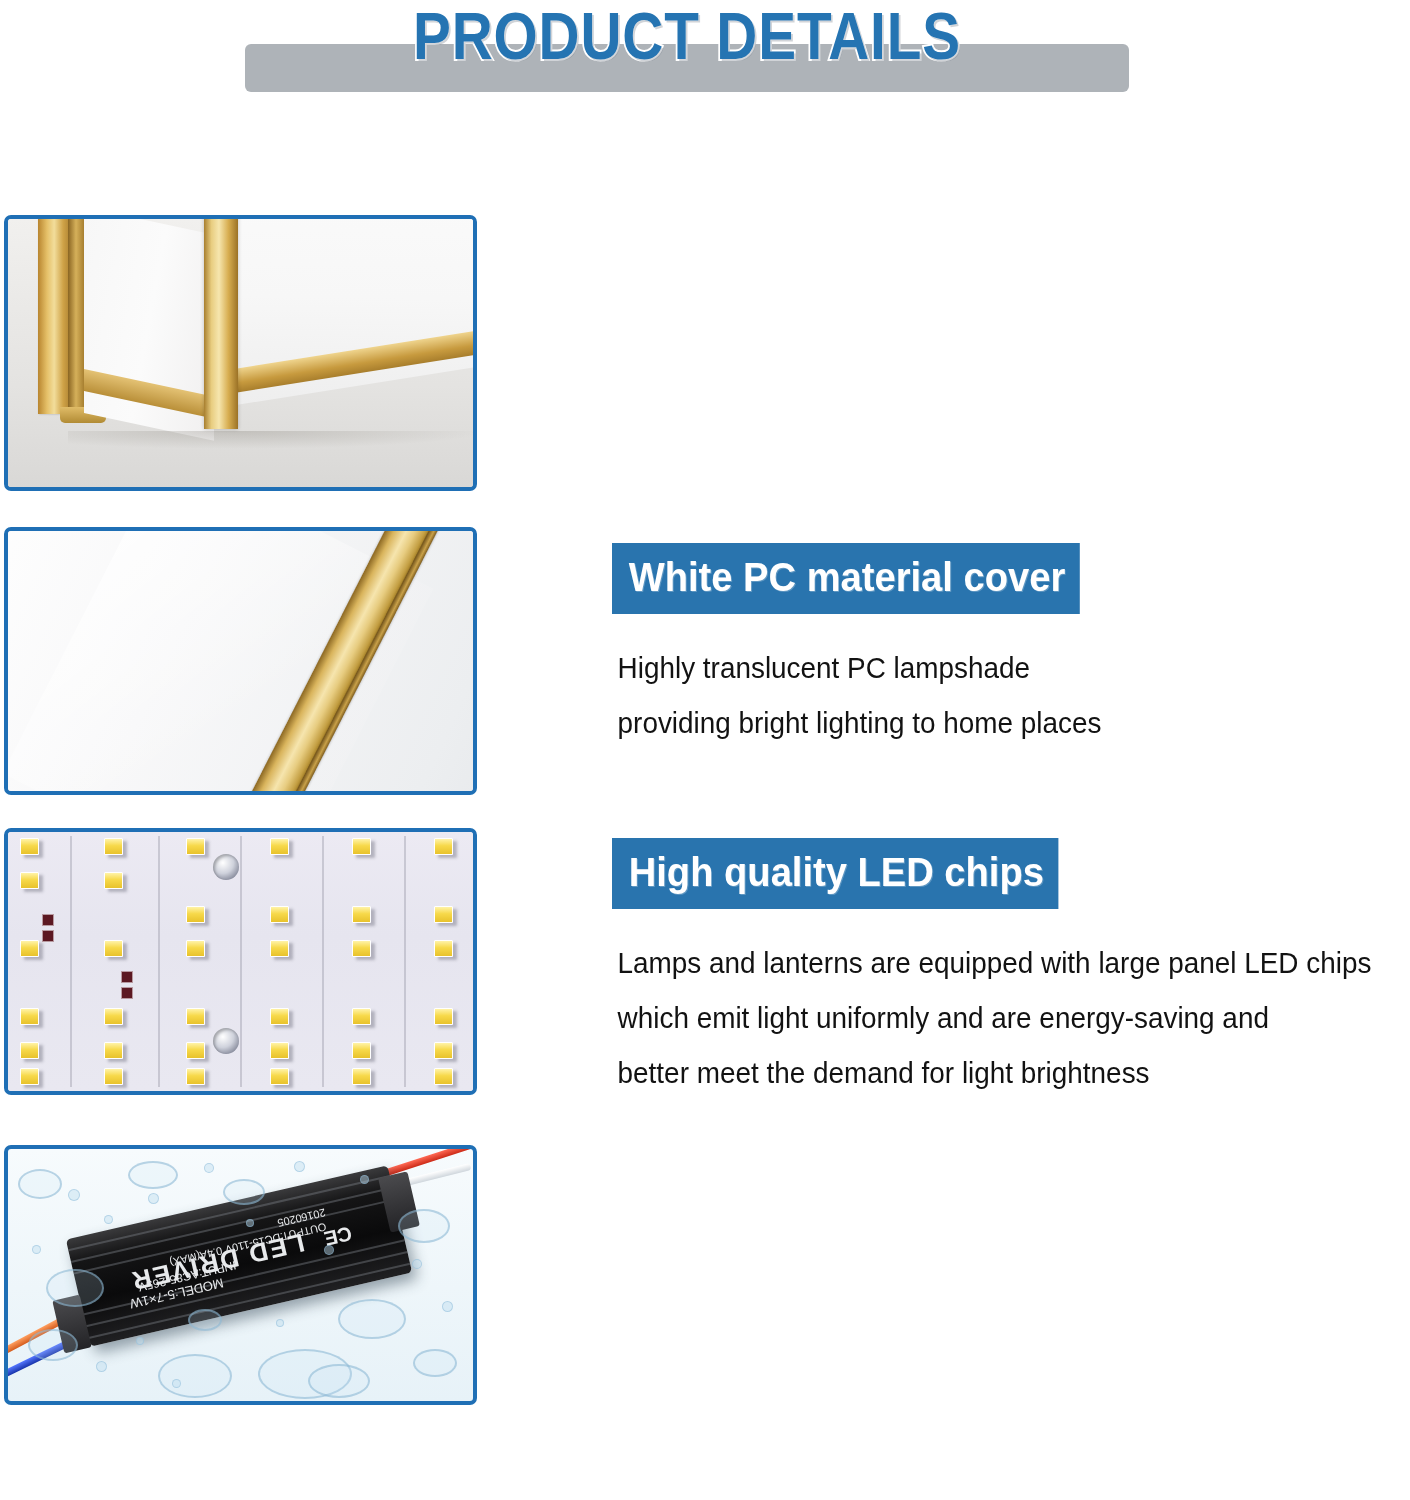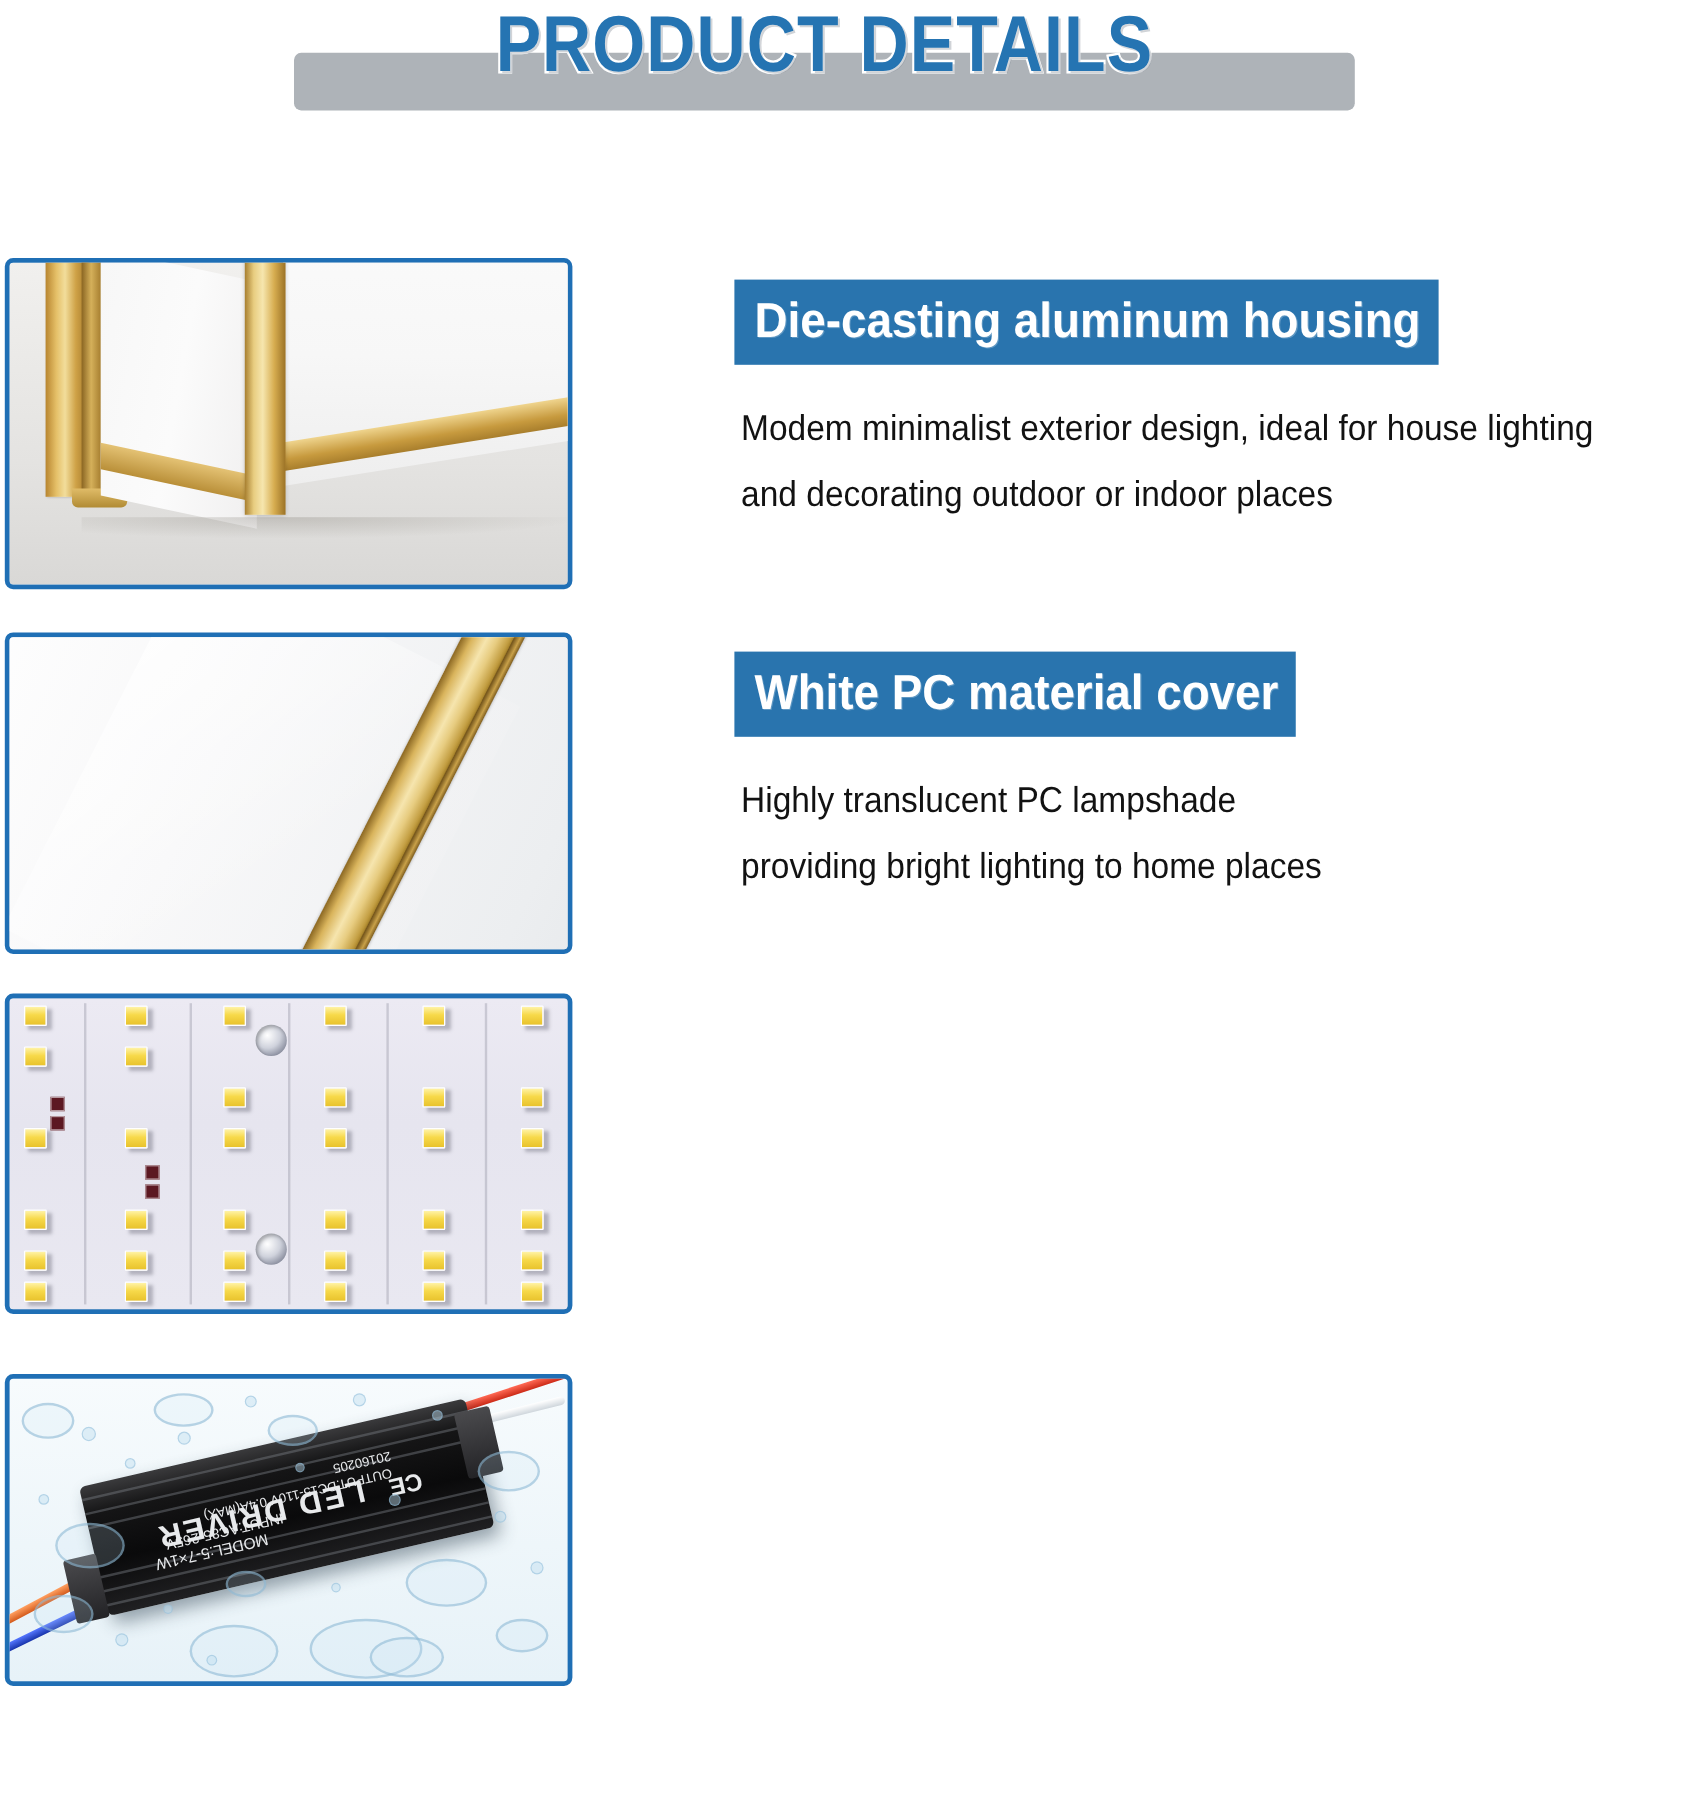--- a/index.html
+++ b/index.html
@@ -292,27 +292,20 @@
         <div class="wall"></div>
         <div class="backplate"></div>
         <div class="backplate2"></div>
         <div class="foot"></div>
         <div class="face-left"></div>
         <div class="face-left-edge"></div>
         <div class="face-right"></div>
         <div class="face-right-edge"></div>
         <div class="corner-post"></div>
         <div class="shadow-base"></div>
-      </div>
-    </div>
-    <div class="text-col" style="top:18px;">
-      <div class="head-bar">Die-casting aluminum housing</div>
-      <div class="body-text">
-        <span class="line">Modem minimalist exterior design, ideal for house lighting</span>
-        <span class="line">and decorating outdoor or indoor places</span>
       </div>
     </div>
   </div>
 
   <div class="section" style="top:312px;height:305px;">
     <div class="photo-frame ph2" style="height:268px;">
       <div class="photo-inner">
         <div class="pc-panel"></div>
         <div class="gloss"></div>
         <div class="rail rail-left"></div>
@@ -376,20 +369,28 @@
           <div class="led" style="left: 426px; top: 210px;"></div>
           <div class="led" style="left: 426px; top: 236px;"></div>
           <div class="hole" style="left: 205px; top: 22px;"></div>
           <div class="hole" style="left: 205px; top: 196px;"></div>
           <div class="res" style="left: 34px; top: 82px;"></div>
           <div class="res" style="left: 34px; top: 98px;"></div>
           <div class="res" style="left: 113px; top: 139px;"></div>
           <div class="res" style="left: 113px; top: 155px;"></div>
         </div>
     </div>
+    <div class="text-col" style="top:10px;">
+      <div class="head-bar">High quality LED chips</div>
+      <div class="body-text">
+        <span class="line">Lamps and lanterns are equipped with large panel LED chips</span>
+        <span class="line">which emit light uniformly and are energy-saving and</span>
+        <span class="line">better meet the demand for light brightness</span>
+      </div>
+    </div>
   </div>
 
   <div class="section" style="top:930px;height:275px;">
     <div class="photo-frame ph4" style="height:260px;">
       <div class="photo-inner" id="driver-inner">
         <div class="wire" style="left:300px;top:18px;width:170px;background:linear-gradient(180deg,#ff6a55,#cc2a17);transform:rotate(-18deg);"></div>
         <div class="wire" style="left:300px;top:34px;width:165px;background:linear-gradient(180deg,#ffffff,#cfd6dc);transform:rotate(-14deg);"></div>
         <div class="wire" style="left:-40px;top:178px;width:150px;background:linear-gradient(180deg,#ffa061,#d45b1c);transform:rotate(-28deg);"></div>
         <div class="wire" style="left:-26px;top:196px;width:150px;background:linear-gradient(180deg,#5577ff,#1733aa);transform:rotate(-26deg);"></div>
         <div class="driver">

